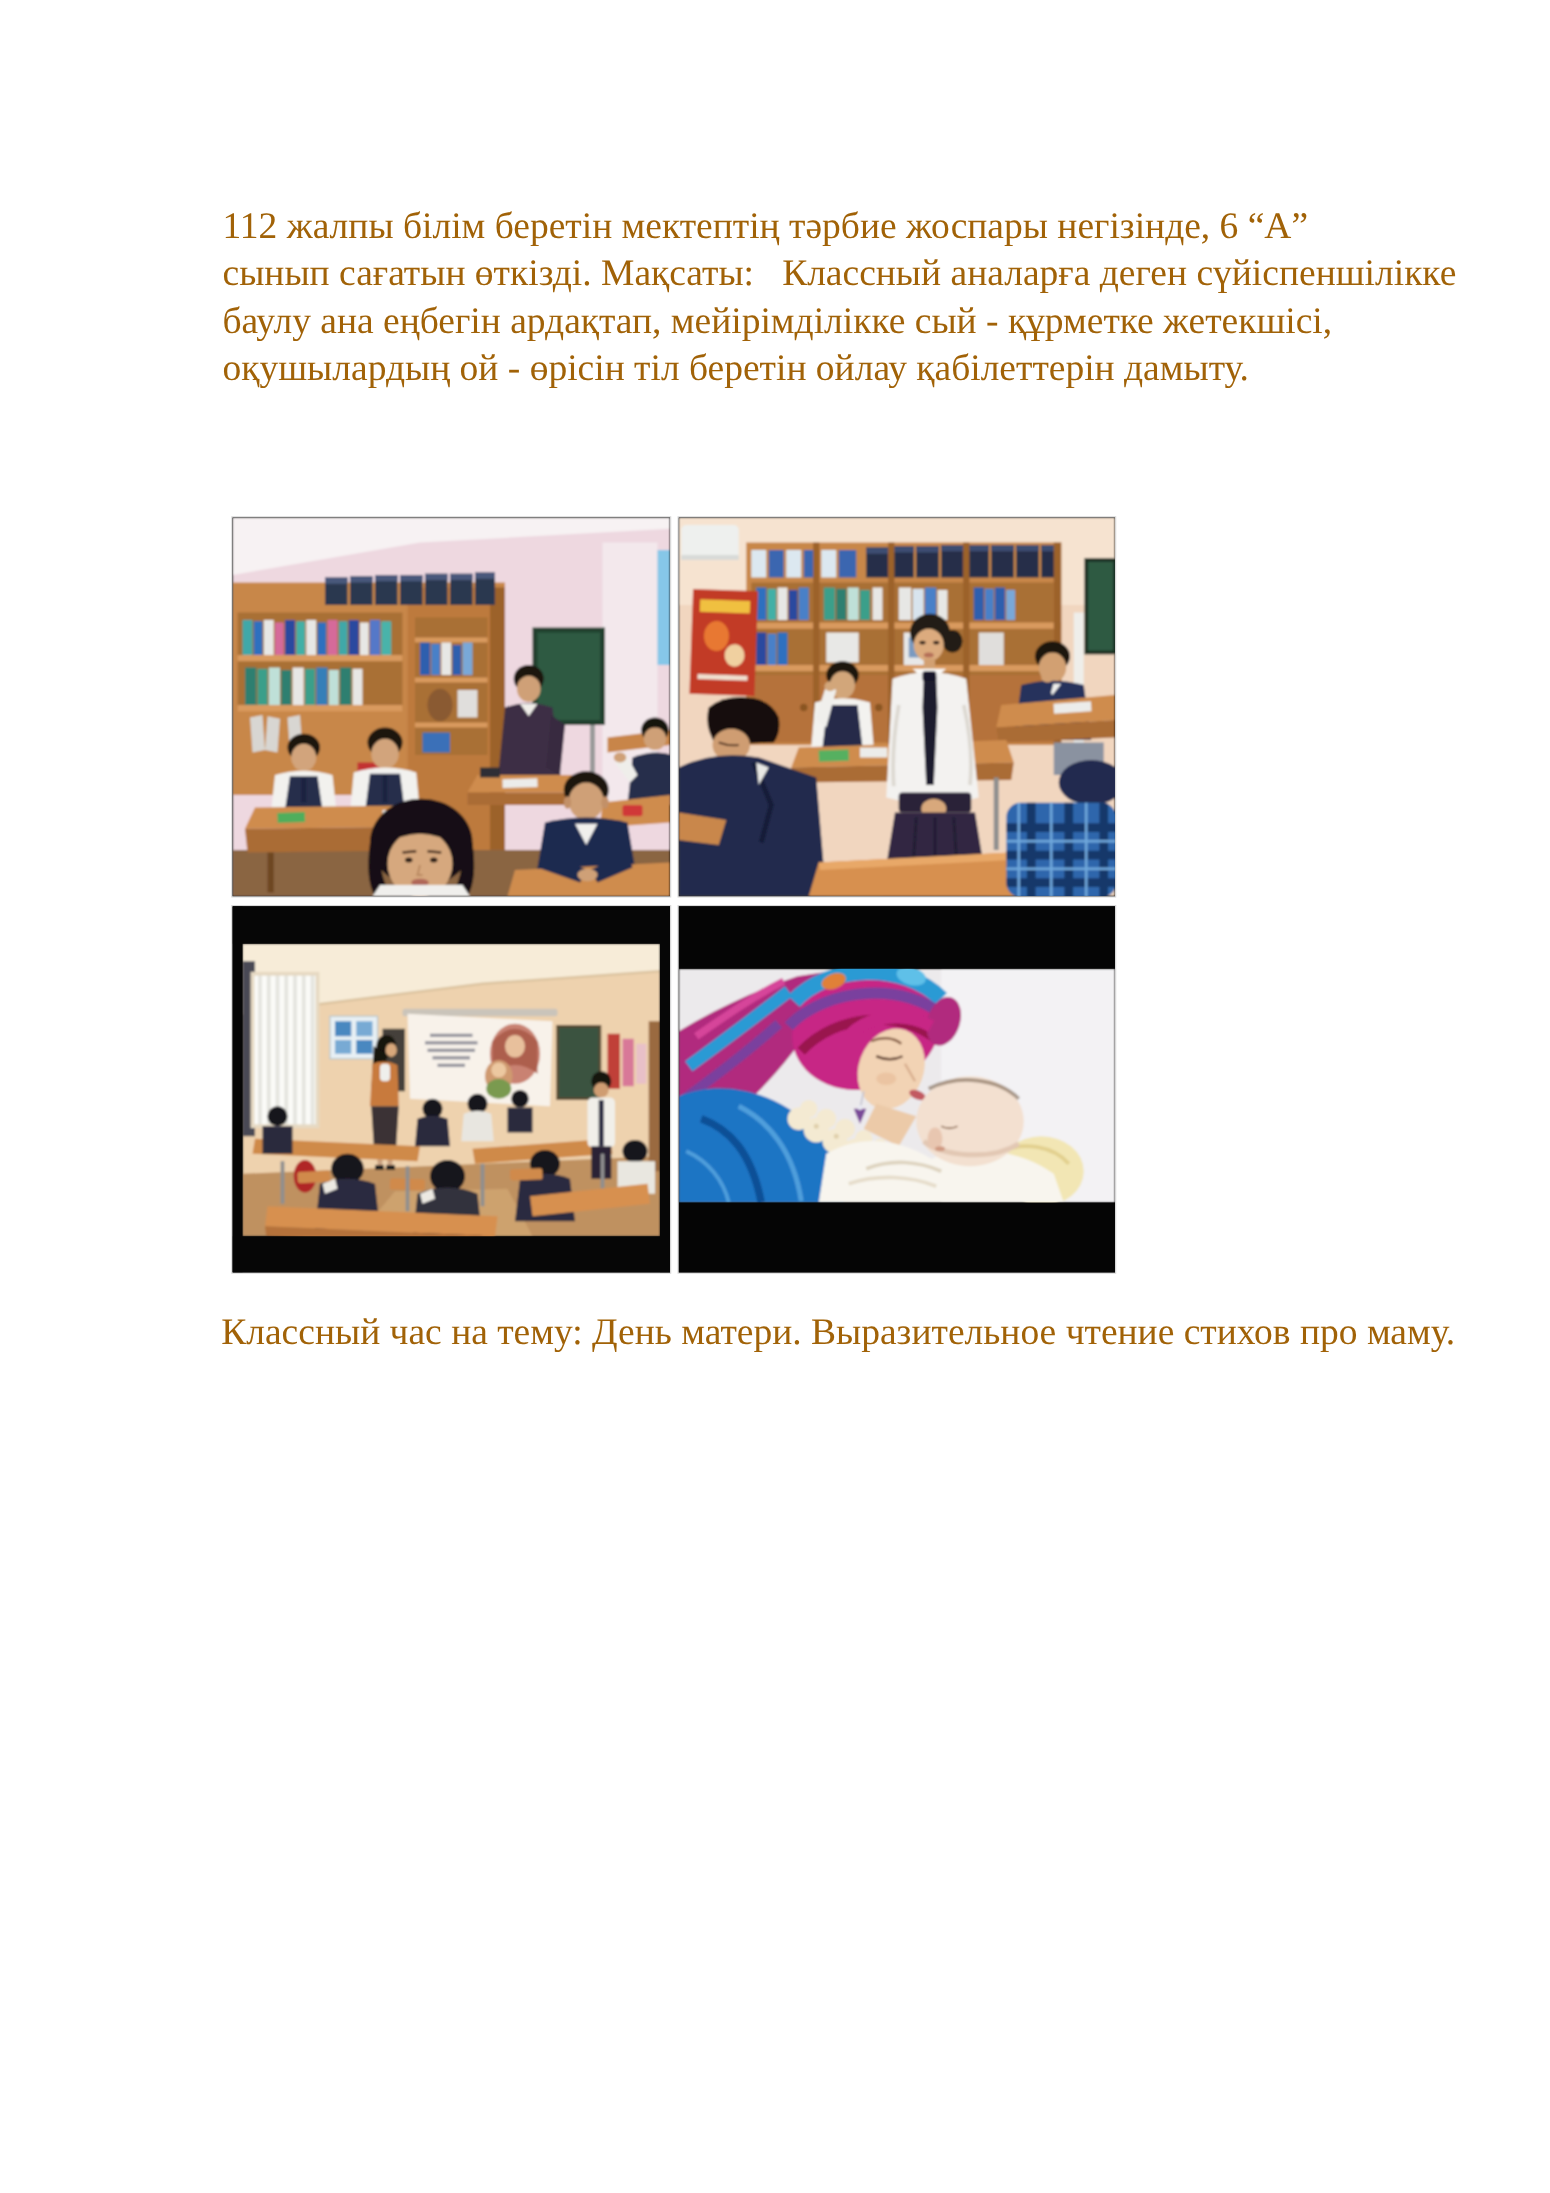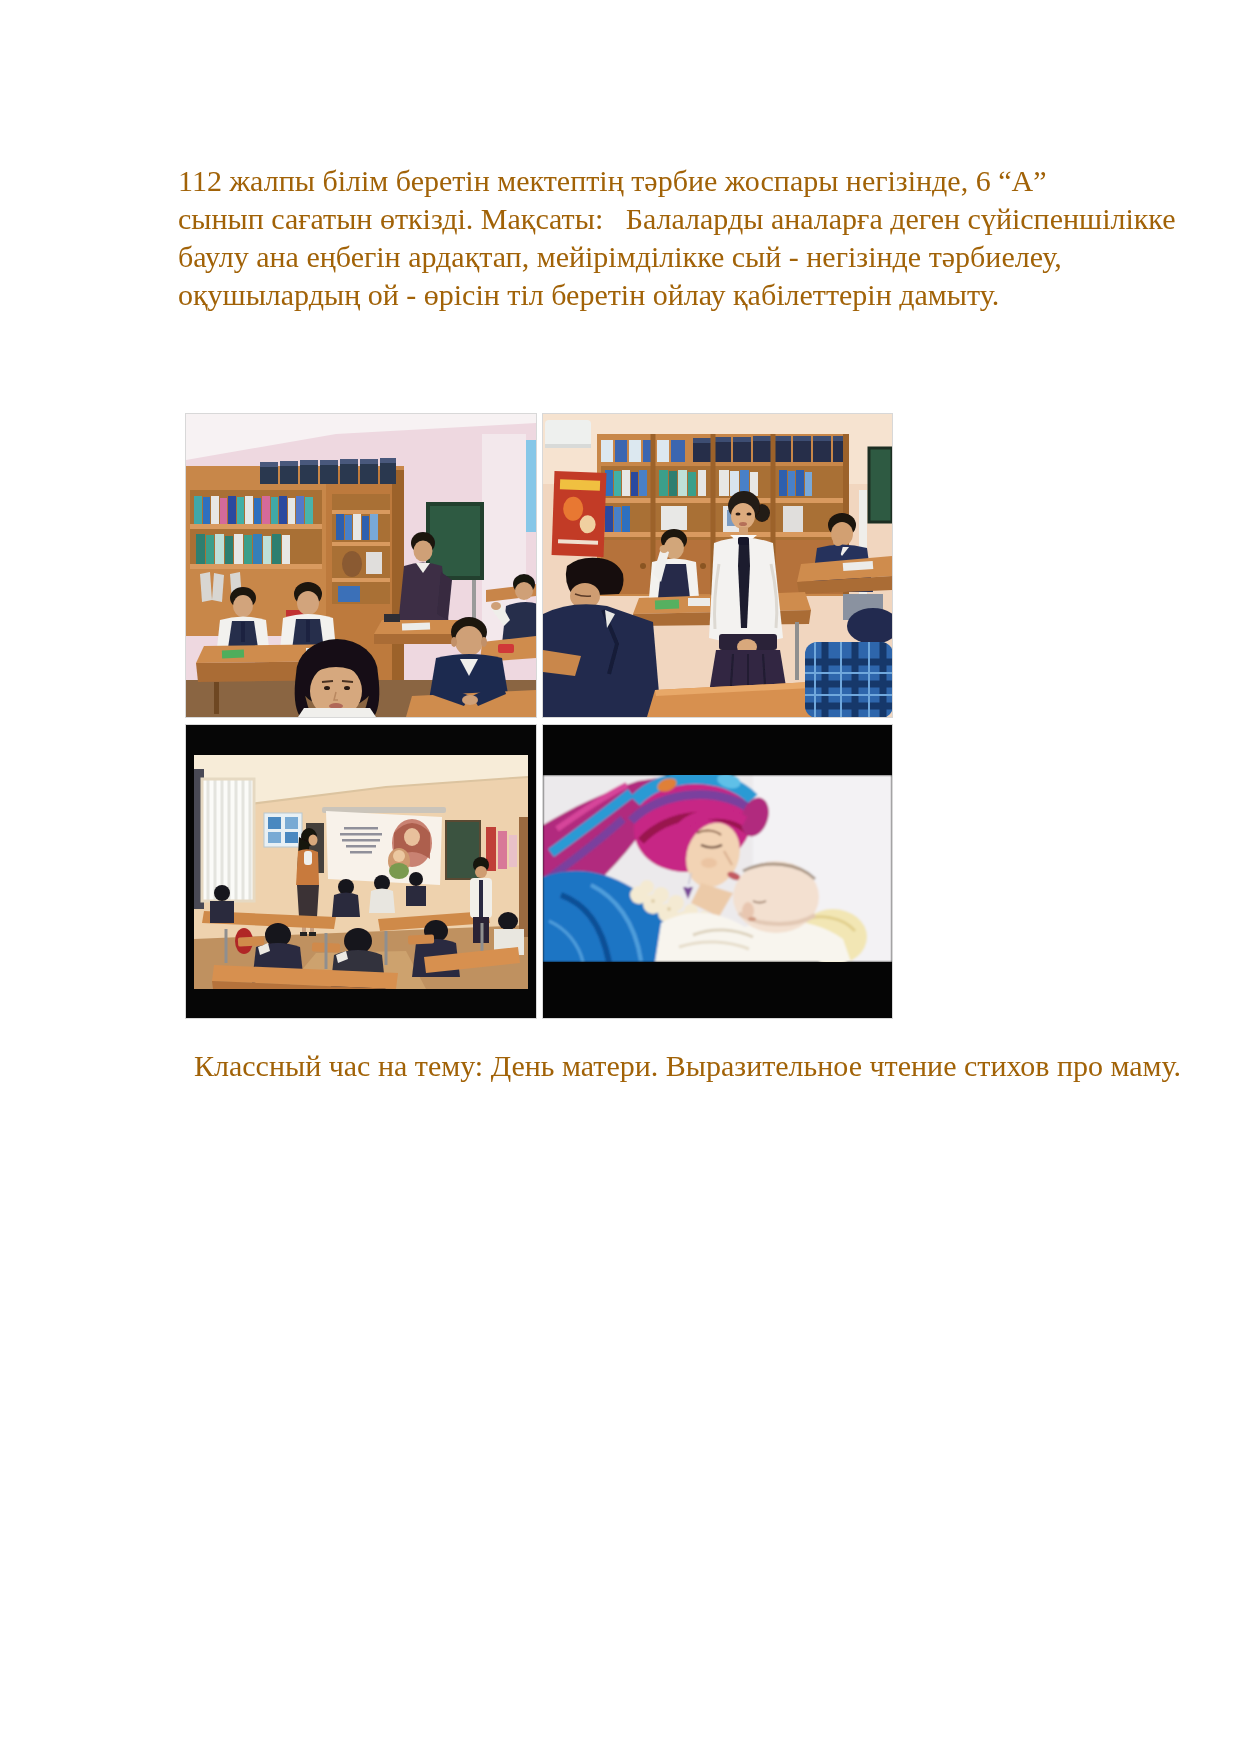--- a/index.html
+++ b/index.html
@@ -12,21 +12,21 @@
     overflow:hidden;
   }
   .textblock{position:absolute;}
   .textblock .line{
     white-space:pre;
     font-size:30px;
     line-height:38px;
     color:#a16207;
   }
   #intro-paragraph{left:178px;top:162px;}
-  #caption-paragraph{left:177px;top:1047px;margin-left:17px;}
+  #caption-paragraph{left:177px;top:1047px;}
   .photo-grid{
     position:absolute;left:186px;top:414px;
     width:706px;height:604px;
     display:grid;
     grid-template-columns:350px 349px;
     grid-template-rows:303px 293px;
     column-gap:7px;row-gap:8px;
   }
   figure.photo{
     margin:0;position:relative;overflow:hidden;
@@ -35,22 +35,22 @@
   }
   figure.photo svg{display:block;width:100%;height:100%;}
 </style>
 </head>
 <body>
 
 <div class="page">
 
   <div class="textblock" id="intro-paragraph">
     <div class="line">112 жалпы білім беретін мектептің тәрбие жоспары негізінде, 6 “А”</div>
-    <div class="line">сынып сағатын өткізді. Мақсаты:   Балаларды аналарға деген сүйіспеншілікке</div>
-    <div class="line">баулу ана еңбегін ардақтап, мейірімділікке сый - негізінде тәрбиелеу,</div>
+    <div class="line">сынып сағатын өткізді. Мақсаты:   Классный аналарға деген сүйіспеншілікке</div>
+    <div class="line">баулу ана еңбегін ардақтап, мейірімділікке сый - құрметке жетекшісі,</div>
     <div class="line">оқушылардың ой - өрісін тіл беретін ойлау қабілеттерін дамыту.</div>
   </div>
 
   <div class="photo-grid">
 
     <figure class="photo" aria-label="Classroom: students in uniforms at desks listening, one boy standing">
       <svg viewBox="0 0 350 303">
         <defs>
             <filter id="f1" x="-5%" y="-5%" width="110%" height="110%">
               <feGaussianBlur stdDeviation="0.7"></feGaussianBlur>

